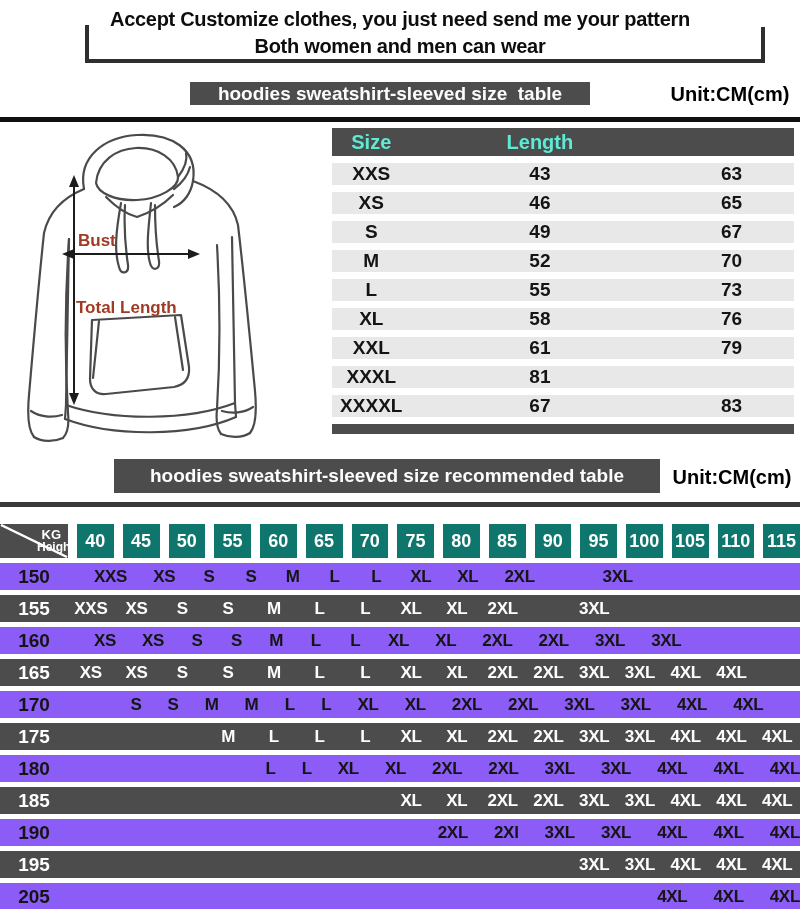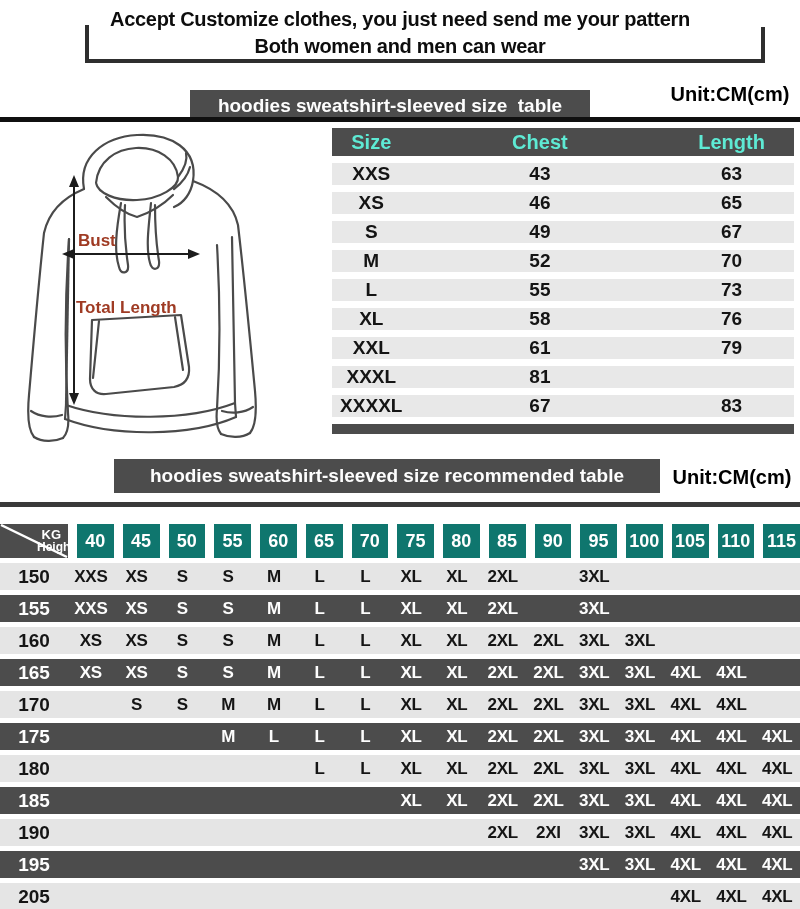--- a/index.html
+++ b/index.html
@@ -13,21 +13,21 @@
   .title { position: absolute; top: 6px; left: 0; width: 800px; text-align: center;
            font-size: 20px; line-height: 27px; color: #0d0d0d; letter-spacing: -0.3px; }
   .bracket-bottom { position: absolute; left: 85px; top: 59px; width: 680px; height: 4px; background: #2e2e2e; }
   .bracket-left   { position: absolute; left: 85px; top: 25px; width: 4px; height: 38px; background: #2e2e2e; }
   .bracket-right  { position: absolute; left: 761px; top: 27px; width: 4px; height: 36px; background: #2e2e2e; }
 
   
   .banner { position: absolute; background: #4c4c4c; color: #fdfdfd;
             display: flex; align-items: center; justify-content: center;
             font-size: 19px; white-space: pre; }
-  .banner1 { left: 190px; top: 90px; width: 400px; height: 31px; }
+  .banner1 { left: 190px; top: 82px; width: 400px; height: 23px; }
   .banner2 { left: 114px; top: 459px; width: 546px; height: 34px; }
   .unit { position: absolute; font-size: 20px; color: #000; text-align: center; }
   .unit1 { left: 660px; top: 83px; width: 140px; }
   .unit2 { left: 664px; top: 466px; width: 136px; }
 
   .sep1 { position: absolute; top: 117px; left: 0; width: 800px; height: 5px; background: #101010; }
   .sep2 { position: absolute; top: 502px; left: 0; width: 800px; height: 5px; background: #3a3a3a; }
 
   
   .figure { position: absolute; left: 8px; top: 127px; }
@@ -46,21 +46,21 @@
   .matrix { position: absolute; left: 0; top: 524px; width: 800px; }
   .m-header { display: grid; grid-template-columns: 68px repeat(16, 1fr); column-gap: 9px; height: 34px; }
   .m-corner { position: relative; background: #4c4c4c; color: #fff; }
   .m-corner svg { position: absolute; left: 0; top: 0; }
   .m-corner .kg { position: absolute; top: 3px; right: 7px; font-size: 13px; }
   .m-corner .hgt { position: absolute; bottom: 4px; left: 3px; font-size: 12px; margin-left: 34px; }
   .m-hcell { background: #0f766e; color: #fff; display: flex; align-items: center;
              justify-content: center; font-size: 18px; }
   .m-row { display: grid; grid-template-columns: 68px repeat(16, 1fr); height: 27px;
            margin-top: 5px; align-items: center; }
-  .m-row.light { background: #e5e5e5; color: #151515; }
+  .m-row.light { background: #8b5cf6; color: #151515; gap: 26px; }
   .m-row.dark  { background: #4c4c4c; color: #fdfdfd; }
   .m-label { text-align: center; font-size: 19px; }
   .m-cell { text-align: center; font-size: 17px; letter-spacing: -0.3px; }
 </style>
 </head>
 <body>
 
 <div class="title">
   <div>Accept Customize clothes, you just need send me your pattern</div>
   <div>Both women and men can wear</div>
@@ -117,21 +117,20 @@
     <polygon points="54,127 66,122 66,132"></polygon>
     <polygon points="192,127 180,122 180,132"></polygon>
   </g>
   <text x="70" y="119" fill="#9f3b24" font-size="17" font-weight="bold">Bust</text>
   <text x="68" y="186" fill="#9f3b24" font-size="17" font-weight="bold">Total Length</text>
 </svg>
 
 <div class="size-table">
   <div class="size-header">
     <div>Size</div>
-    <div>Chest</div>
     <div>Length</div>
   </div>
   <div>
       <div class="size-row">
         <div>XXS</div>
         <div>43</div>
         <div>63</div>
       </div>
       <div class="size-row">
         <div>XS</div>

